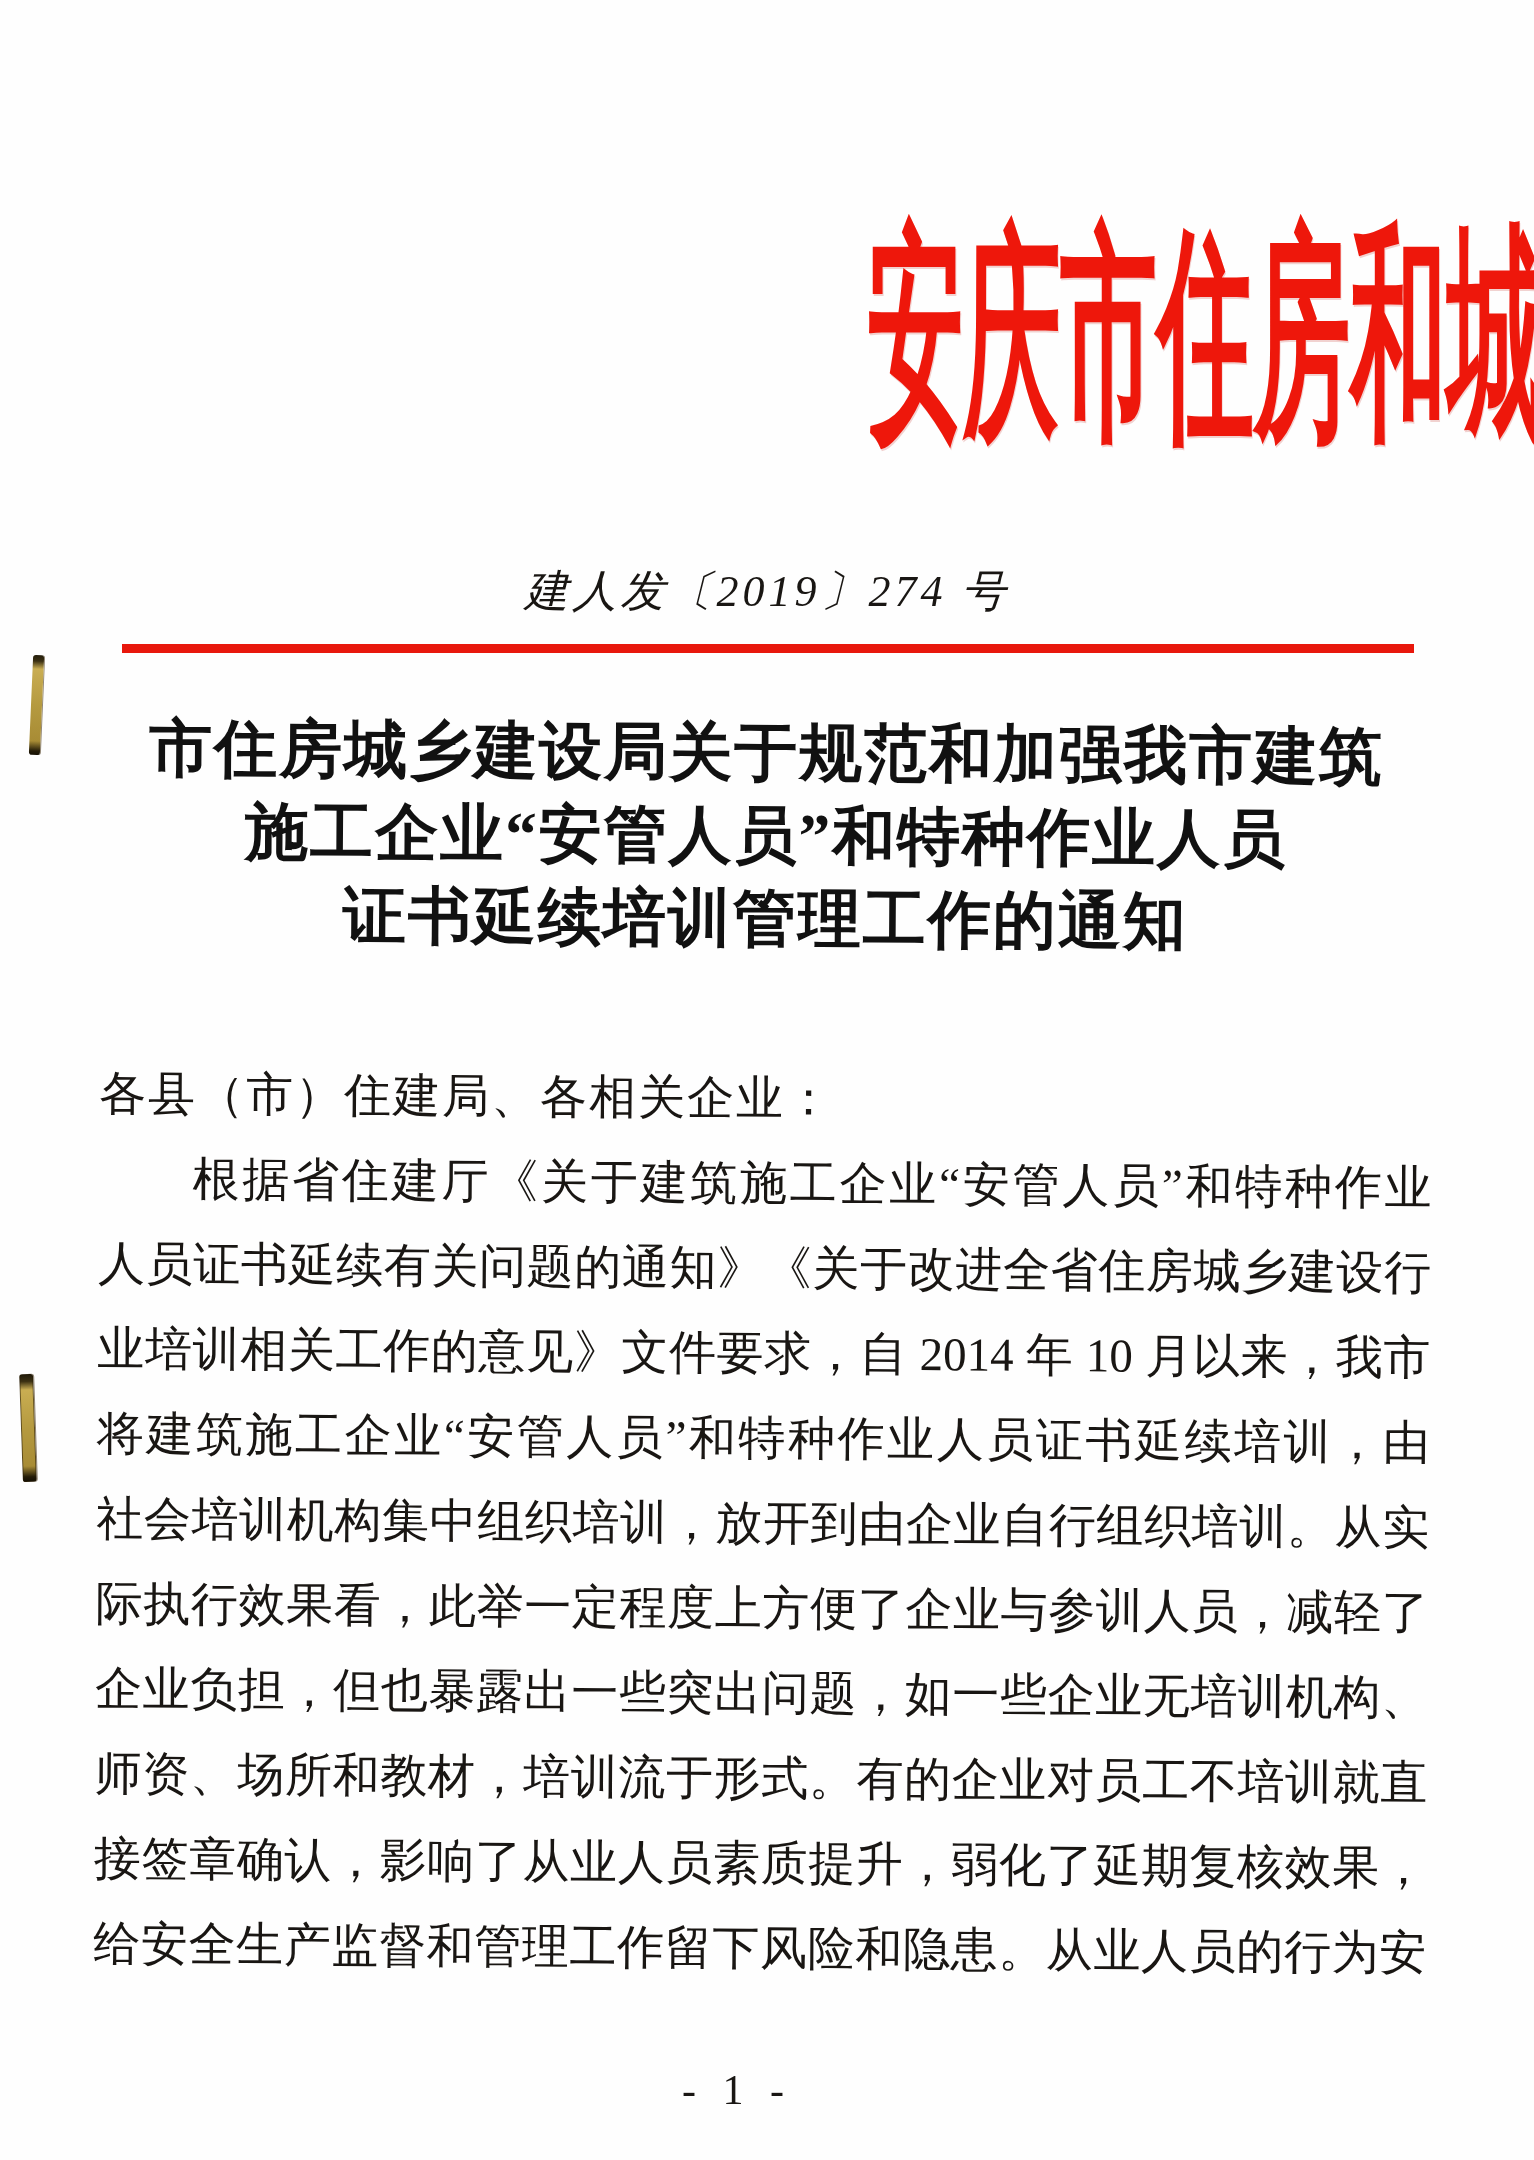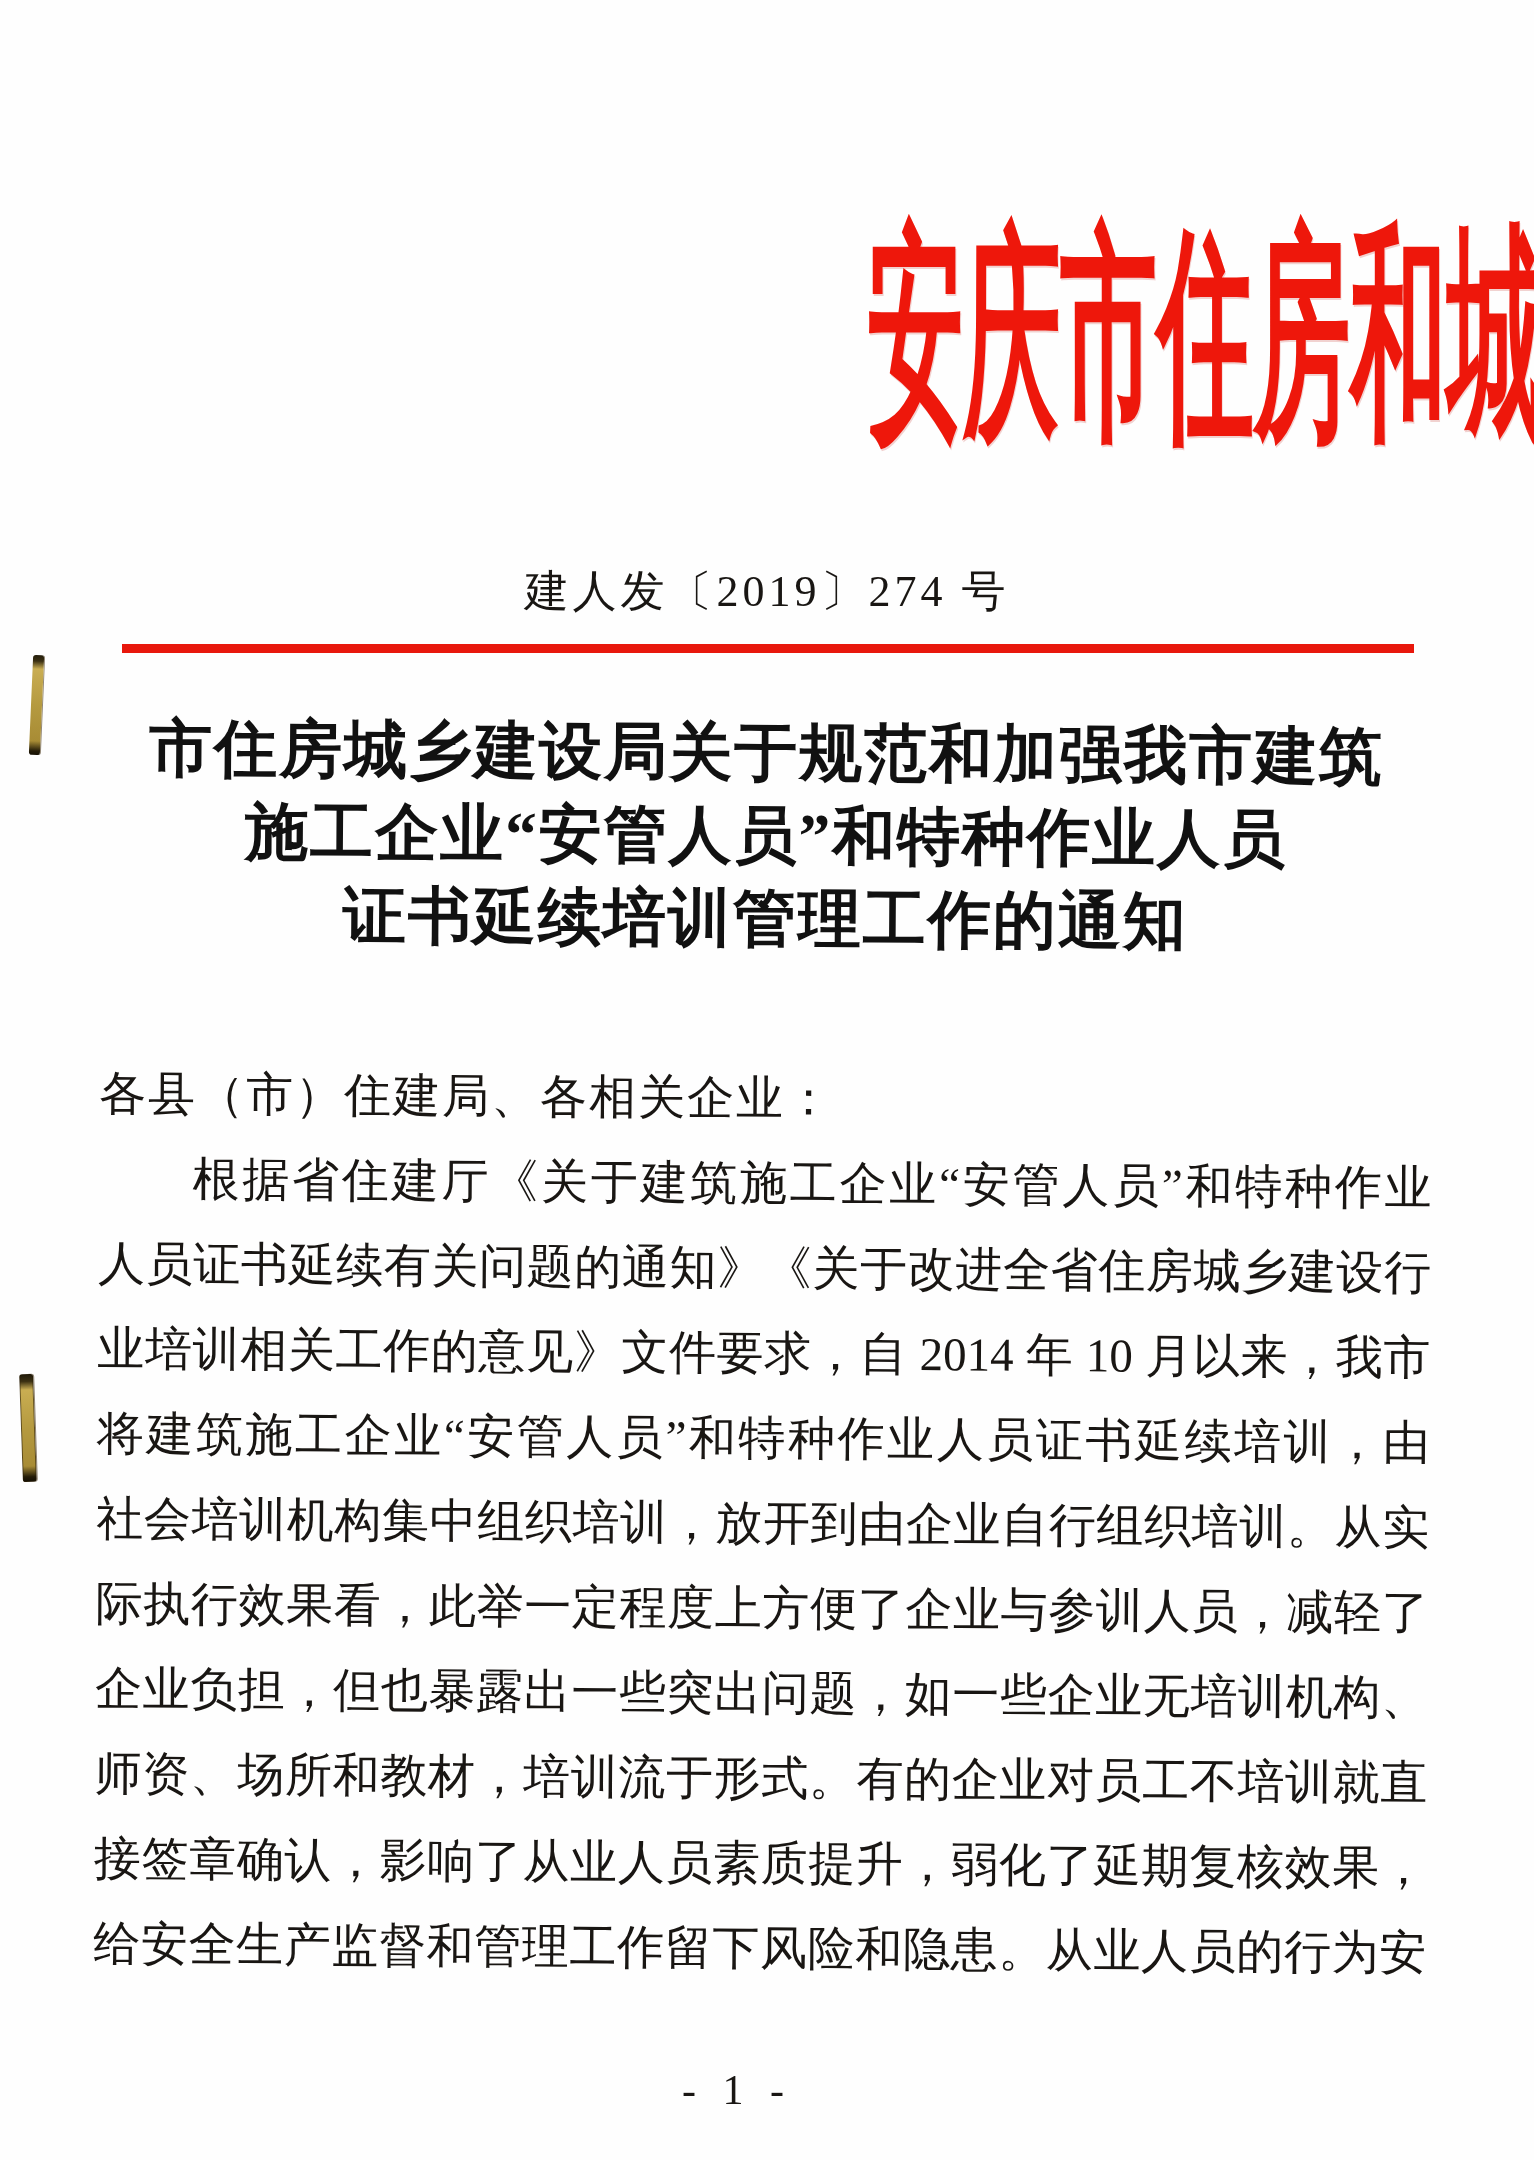--- a/index.html
+++ b/index.html
@@ -36,21 +36,21 @@
     color:var(--header-red);
     white-space:nowrap;
     transform:scaleX(0.42);
     transform-origin:center;
     letter-spacing:0;
     text-shadow:2px 2px 0 rgba(185,10,0,.18);
   }
 
   .doc-number{
     position:absolute;top:566px;left:0;width:100%;
-    text-align:center;font-size:44px;line-height:52px;letter-spacing:4px;
+    text-align:center;font-size:44px;line-height:52px;letter-spacing:4px;font-style:italic;
   }
 
   .red-rule{
     position:absolute;top:644px;left:122px;width:1292px;height:9px;
     background:var(--rule-red);
   }
 
   
   .tilt{position:absolute;left:0;top:0;width:100%;height:100%;
     transform:rotate(0.4deg);transform-origin:767px 700px;}

